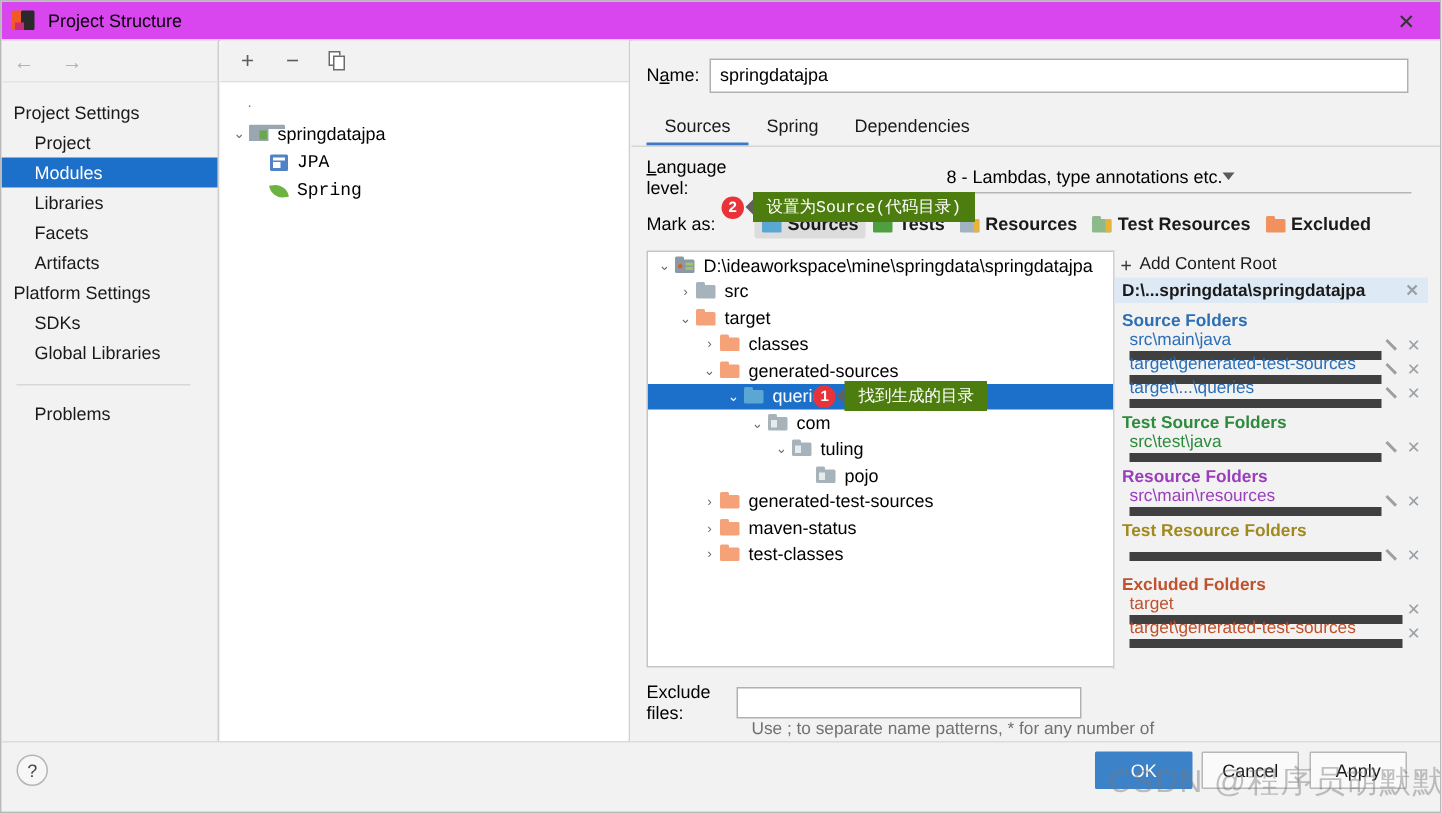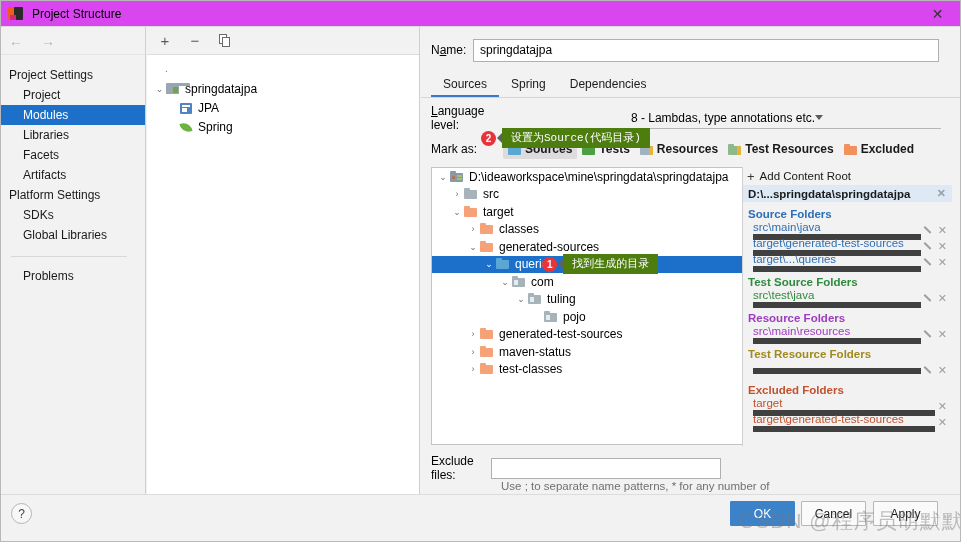--- a/index.html
+++ b/index.html
@@ -89,21 +89,21 @@
   .copy-ico { position: relative; width:16px; height:16px; }
   .copy-ico .a { position:absolute; left:2px; top:1px; width:8px; height:10px; border:1.5px solid #6b6b6b; background:#fff; }
   .copy-ico .b { position:absolute; left:5px; top:4px; width:8px; height:10px; border:1.5px solid #6b6b6b; background:#fff; }
   .modlist { padding-top: 8px; background: #fff; height: 438px; }
   .mod-dot { font-size: 10px; color: #777; padding-left: 18px; height: 16px; }
   .mod-row {
     height: 19px; display: flex; align-items: center;
     font-size: 12px; white-space: nowrap;
   }
   .mod-row.lv0 { padding-left: 6px; }
-  .mod-row.lv1 { padding-left: 32px; }
+  .mod-row.lv1 { padding-left: 32px; font-family: Liberation Mono, monospace; }
   .tw {
     width: 13px; text-align: center; color: #6e6e6e;
     font-size: 9px; flex: none;
   }
   .ico { width: 14px; height: 14px; margin-right: 5px; flex: none; position: relative; }
   
   .ico.mod { }
   .ico.mod .bk { position:absolute; left:0; top:3px; width:13px; height:9px; background:#9aa7b0; border-radius:1px 1px 0 0; }
   .ico.mod .tab { position:absolute; left:0; top:1px; width:6px; height:3px; background:#9aa7b0; border-radius:1px 1px 0 0;}
   .ico.mod .gr { position:absolute; left:7px; top:5px; width:5px; height:6px; background:#6aa84f; }

